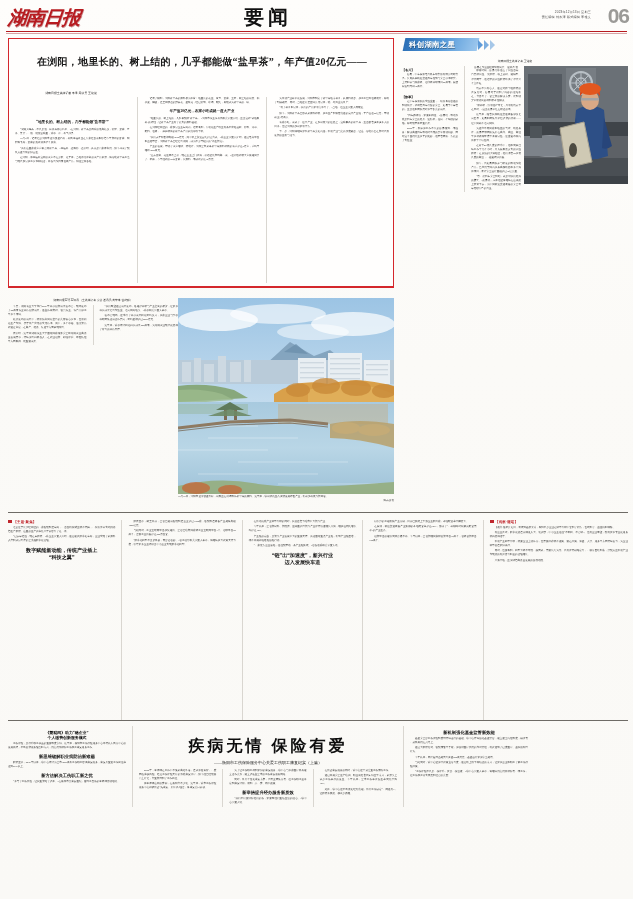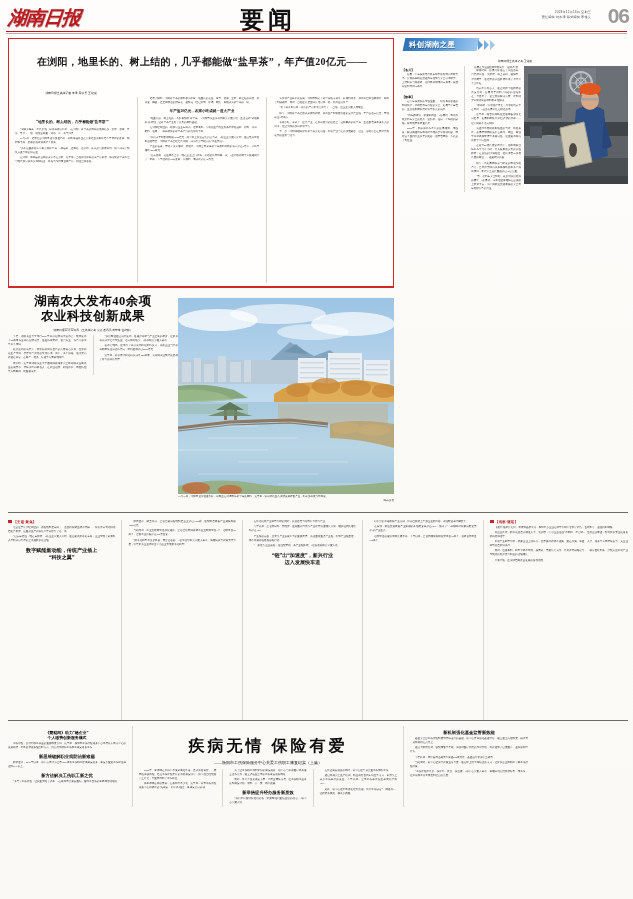--- a/index.html
+++ b/index.html
@@ -15,21 +15,21 @@
 
   
   .masthead{position:absolute;left:0;top:0;width:633px;height:34px;}
   .logo{position:absolute;left:8px;top:5px;width:110px;height:26px;
         color:#b71b20;font-family:"Liberation Serif",serif;
         font-size:19px;font-weight:bold;font-style:italic;
         letter-spacing:-1px;line-height:26px;
         text-shadow:0.5px 0.5px 0 rgba(140,10,15,.45);
         transform:skewX(-6deg);}
   .masthead-title{position:absolute;left:0;top:4px;width:536px;text-align:center;
-        font-size:24px;font-weight:bold;letter-spacing:4px;color:#111;
+        font-size:20px;font-weight:bold;letter-spacing:4px;color:#111;
         font-family:"Liberation Serif",serif;}
   .masthead-meta{position:absolute;right:42px;top:10px;width:96px;
         text-align:right;font-size:3.1px;line-height:5.2px;color:#4a4a4a;
         font-family:"Liberation Sans",sans-serif;}
   .masthead-meta .ln{display:block;letter-spacing:.2px;}
   .pageno{position:absolute;right:4px;top:4px;font-size:21px;font-weight:bold;
         color:#9b9a97;font-family:"Liberation Sans",sans-serif;
         letter-spacing:-1px;}
   .rule-top{position:absolute;left:6px;top:31px;width:621px;height:1.4px;background:#b71b20;}
   .rule-top2{position:absolute;left:6px;top:33.4px;width:621px;height:.5px;background:#d8a3a5;}
@@ -186,22 +186,20 @@
             <p>“有了标准和品牌，我们的产品更有竞争力了。”当地一位企业负责人感慨道。</p>
             <p>如今，浏阳盐早茶已形成从原料种植、加工生产到销售流通的完整产业链，年产值达20亿元，带动就业3万余人。</p>
             <p>农家小吃，成就了一道大产业。在乡村振兴的道路上，这碗飘香的盐早茶，正温暖着越来越多人的日子，也让浏阳的乡村更有奔头。</p>
             <p>下一步，浏阳将继续深挖盐早茶文化内涵，推动产业与文旅深度融合，让这一传统技艺在新时代焕发新的生机与活力。</p>
           </div>
       </div>
     </div>
   </div>
 
   <div class="agbox">
-    <div class="ag-h" style="white-space:pre-line">湖南农大发布40余项
-农业科技创新成果</div>
     <div class="ag-by">湖南日报12月12日讯（全媒体记者 余蓉 通讯员 黄梦琳 曾鹤群）</div>
     <div class="ag-cols">
       <div class="ag-col">
           <div class="txt" id="ag-c1">
             <p>今天，湖南农业大学举行2023年科技创新成果发布会，现场发布了40余项农业科技创新成果，涵盖作物育种、智慧农业、农产品加工等多个领域。</p>
             <p>此次发布的成果中，既有填补国内空白的关键核心技术，也有贴近生产实际、易于推广应用的实用技术。其中，多个水稻、油菜新品种通过审定，在高产、优质、抗逆等方面表现突出。</p>
             <p>据介绍，近年来湖南农业大学围绕国家粮食安全和湖南农业高质量发展需求，持续加大科研投入，在种业创新、耕地保护、绿色防控等方面取得一批重要成果。</p>
           </div>
         </div>
       <div class="vdiv"></div>

